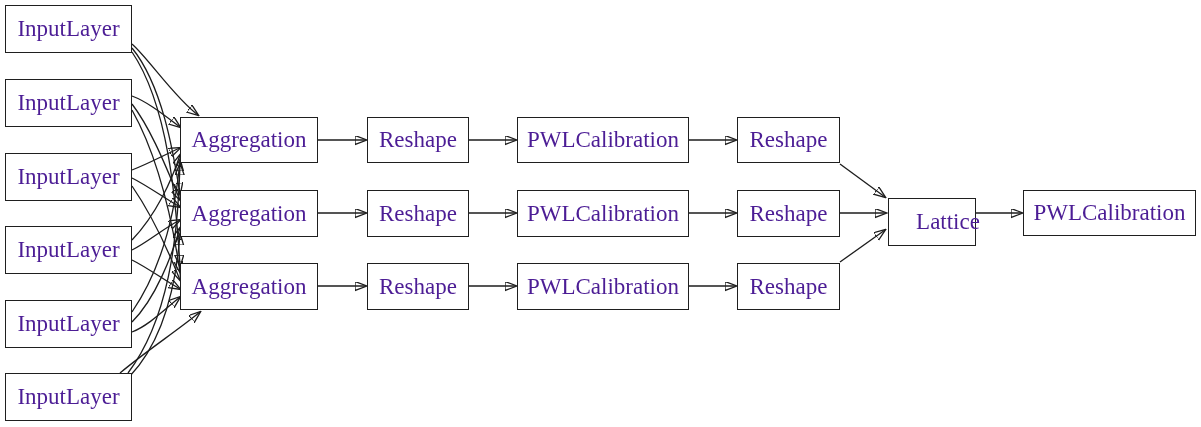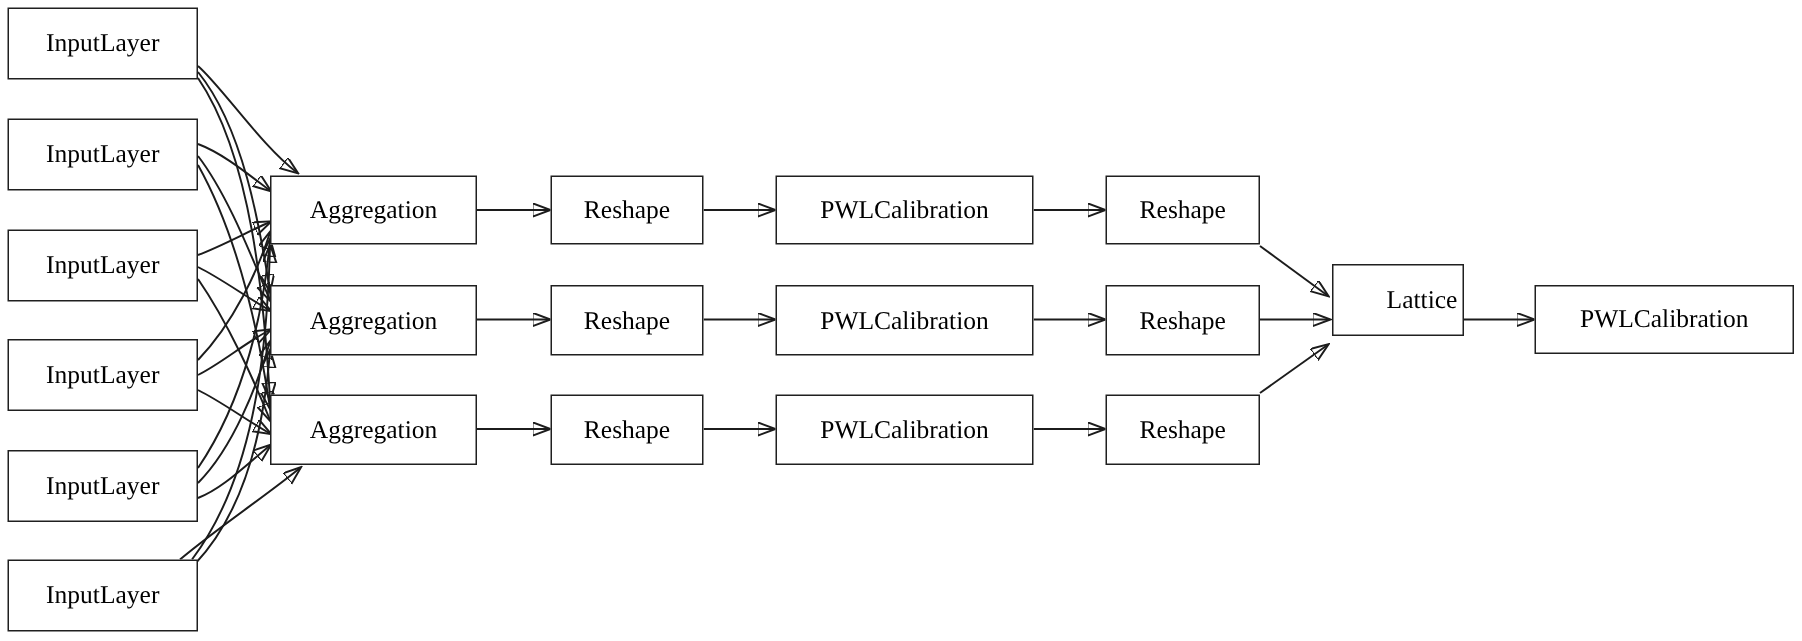--- a/index.html
+++ b/index.html
@@ -23,22 +23,22 @@
     stroke-width:1.3;
   }
   .node {
     position:absolute;
     box-sizing:border-box;
     border:1.5px solid #1f1f1f;
     background:#ffffff;
     display:flex;
     align-items:center;
     justify-content:center;
-    font-size:17px;
-    color:#000000;
+    font-size:23px;
+    color:#4c1d95;
     white-space:nowrap;
   }
 </style>
 </head>
 <body>
 
 <div id="canvas">
 
   <svg id="edges" viewBox="0 0 1201 427" xmlns="http://www.w3.org/2000/svg">
     <defs>
@@ -101,17 +101,17 @@
   <div class="node" style="left:367px; top:263px; width:102px; height:47px;">Reshape</div>
 
   <div class="node" style="left:517px; top:117px; width:172px; height:46px;">PWLCalibration</div>
   <div class="node" style="left:517px; top:190px; width:172px; height:47px;">PWLCalibration</div>
   <div class="node" style="left:517px; top:263px; width:172px; height:47px;">PWLCalibration</div>
 
   <div class="node" style="left:737px; top:117px; width:103px; height:46px;">Reshape</div>
   <div class="node" style="left:737px; top:190px; width:103px; height:47px;">Reshape</div>
   <div class="node" style="left:737px; top:263px; width:103px; height:47px;">Reshape</div>
 
-  <div class="node" style="left:888px; top:176px; width:88px;  height:48px;padding-left:32px;">Lattice</div>
+  <div class="node" style="left:888px; top:198px; width:88px;  height:48px;padding-left:32px;">Lattice</div>
 
   <div class="node" style="left:1023px; top:190px; width:173px; height:46px;">PWLCalibration</div>
 
 </div>
 
 </body></html>

